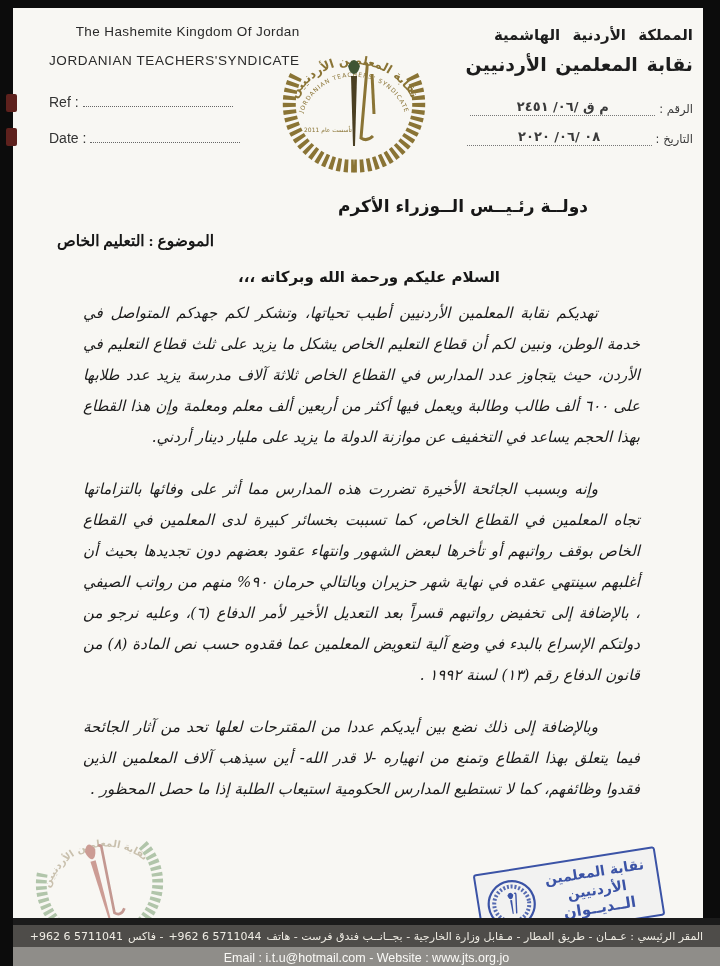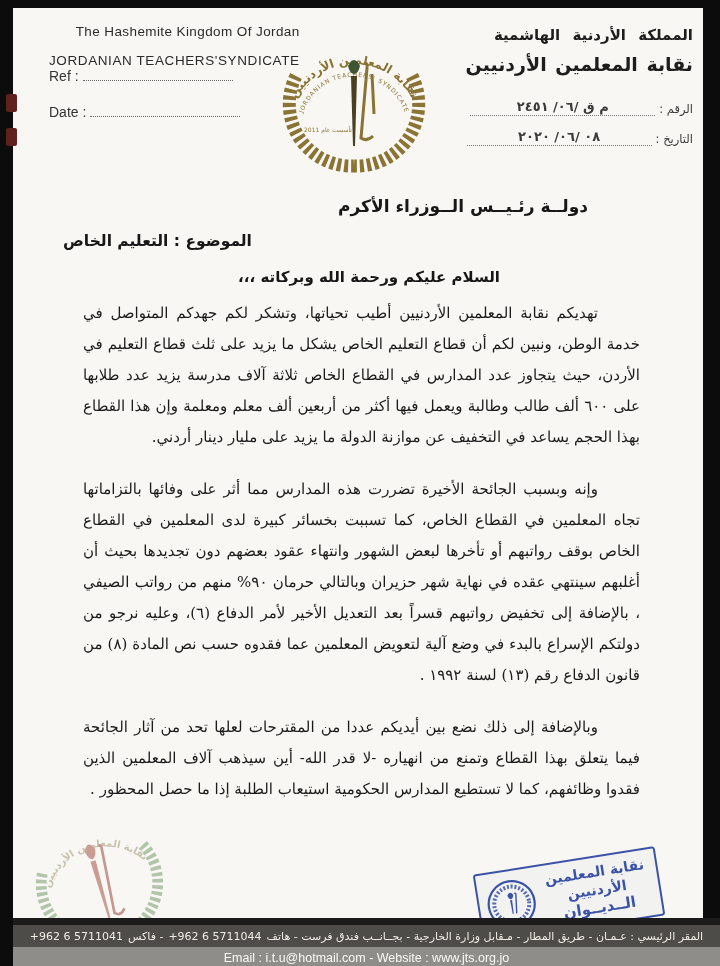--- a/index.html
+++ b/index.html
@@ -16,45 +16,46 @@
   .edge{position:absolute;background:#0c0c0c;}
   .edge-top{top:0;left:0;right:0;height:8px;}
   .edge-left{top:0;left:0;width:13px;bottom:0;}
   .edge-right{top:0;right:0;width:17px;bottom:0;}
   .tape-mark{position:absolute;width:11px;height:18px;background:#5e211d;border-radius:2px;left:6px;z-index:5;}
   .tape-1{top:94px;} .tape-2{top:128px;}
 
   
   .hdr-left{position:absolute;left:36px;top:16px;color:#2a2a2a;font-family:"Liberation Sans",sans-serif;}
   .hdr-left .l1{font-size:13.5px;letter-spacing:.4px;margin-bottom:14px;text-align:right;}
-  .hdr-left .l2{font-size:13.5px;letter-spacing:.6px;}
+  .hdr-left .l2{font-size:13.5px;letter-spacing:.6px;margin-bottom:26px;}
   .ref-row{font-size:14px;color:#333;margin-bottom:20px;}
   .dot-line{display:inline-block;width:150px;border-bottom:1px dotted #666;height:11px;margin-left:4px;}
 
   
   .hdr-right{position:absolute;right:10px;top:18px;direction:rtl;text-align:right;color:#1d1d1d;}
   .hdr-right .kingdom{font-size:15px;font-weight:bold;word-spacing:7px;margin-bottom:9px;}
   .hdr-right .synd{font-size:19px;font-weight:bold;word-spacing:2px;margin-bottom:24px;}
   .num-row{font-size:11.5px;color:#3a3a3a;margin-bottom:13px;display:flex;align-items:flex-end;direction:rtl;}
   .num-row .lbl{margin-left:4px;}
   .num-val{display:inline-block;min-width:185px;border-bottom:1px dotted #777;text-align:center;font-size:13px;font-weight:bold;padding-bottom:1px;}
 
   
   .emblem{position:absolute;left:255px;top:6px;width:172px;height:172px;}
 
   
   .addressee{position:absolute;top:188px;left:0;right:115px;
     direction:rtl;font-size:17px;font-weight:bold;color:#171717;}
-  .subject{position:absolute;top:224px;left:50px;direction:rtl;font-size:15.5px;font-weight:bold;color:#171717;}
+  .subject{position:absolute;top:224px;left:44px;direction:rtl;font-size:15.5px;font-weight:bold;color:#171717;font-family:Liberation Serif, serif;}
   .salutation{position:absolute;top:260px;right:203px;direction:rtl;font-size:15px;font-weight:bold;color:#171717;}
   .body-text{position:absolute;top:290px;right:63px;left:70px;direction:rtl;color:#1b1b1b;}
   .body-text p{
     margin:0 0 21px 0;font-size:15px;line-height:31px;
     text-align:justify;text-align-last:right;text-indent:42px;
     font-family:"DejaVu Serif",serif;
+    font-style:italic;
   }
 
   
   .watermark{position:absolute;left:8px;top:792px;width:155px;height:160px;opacity:.5;transform:rotate(-16deg);}
 
   
   .blue-stamp{
     position:absolute;right:42px;top:852px;width:168px;
     border:2.5px solid #3b53a6;border-radius:3px;background:rgba(70,95,180,.03);
     transform:rotate(-9deg);display:flex;align-items:center;gap:5px;padding:5px 6px;

